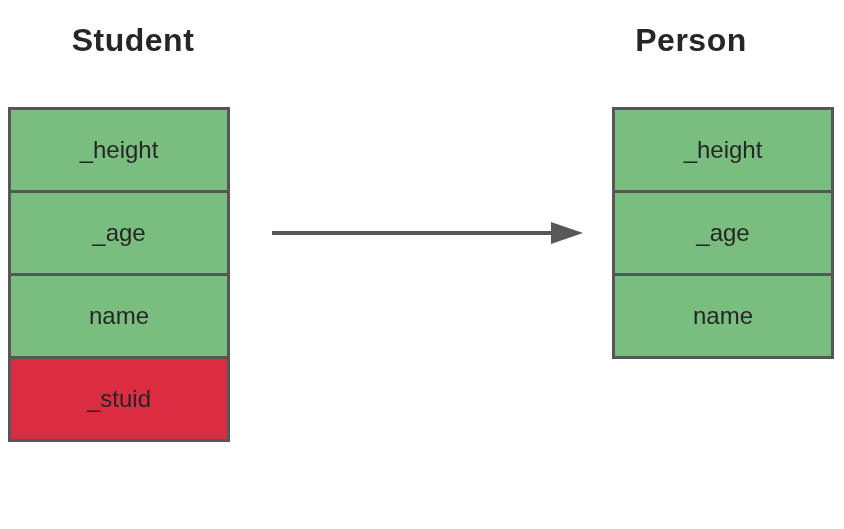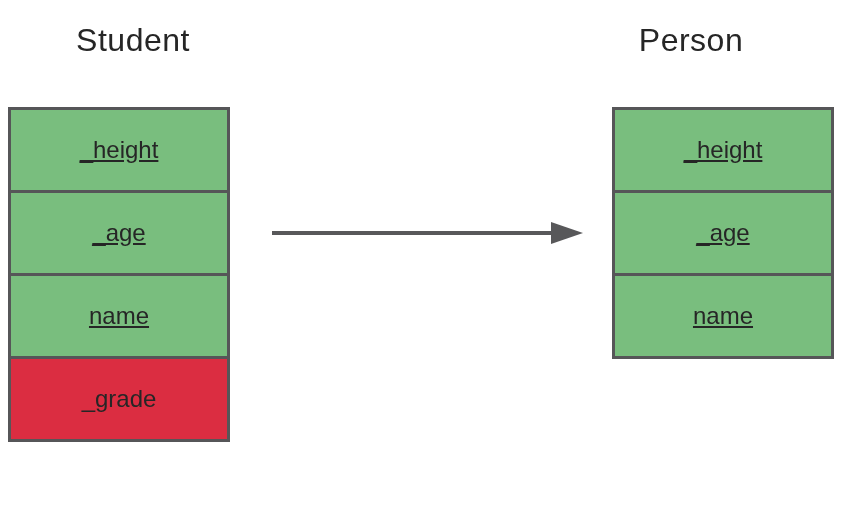--- a/index.html
+++ b/index.html
@@ -14,21 +14,21 @@
     overflow: hidden;
     font-family: "Liberation Sans", sans-serif;
     color: var(--text, #262626);
   }
   .col-title {
     position: absolute;
     top: 22px;
     width: 222px;
     text-align: center;
     font-size: 32px;
-    font-weight: 400;
+    font-weight: 700;
     color: var(--text, #2e2e2e);
     letter-spacing: 0.5px;
   }
   #student-title { left: 22px; }
   #person-title  { left: 580px; }
   .member-table {
     position: absolute;
     top: 107px;
     width: 216px;
     border: 3px solid var(--border, #565658);
@@ -38,21 +38,21 @@
   .row {
     height: 80px;
     display: flex;
     align-items: center;
     justify-content: center;
     font-size: 24px;
   }
   .row + .row {
     border-top: 3px solid var(--border, #565658);
   }
-  .kept    { background: var(--kept, #79BE7E); text-decoration: underline; }
+  .kept    { background: var(--kept, #79BE7E); }
   .removed { background: var(--removed, #DB2D41); }
   #transform-arrow {
     position: absolute;
     left: 270px;
     top: 211px;
   }
 </style>
 </head>
 <body style="--kept: #79BE7E; --removed: #DB2D41; --border: #565658; --text: #262626;">
 
@@ -64,21 +64,21 @@
     <div class="row kept">
       <span>_height</span>
     </div>
     <div class="row kept">
       <span>_age</span>
     </div>
     <div class="row kept">
       <span>name</span>
     </div>
     <div class="row removed">
-      <span>_grade</span>
+      <span>_stuid</span>
     </div>
   </div>
 
 <div class="member-table" id="person-table">
     <div class="row kept">
       <span>_height</span>
     </div>
     <div class="row kept">
       <span>_age</span>
     </div>

